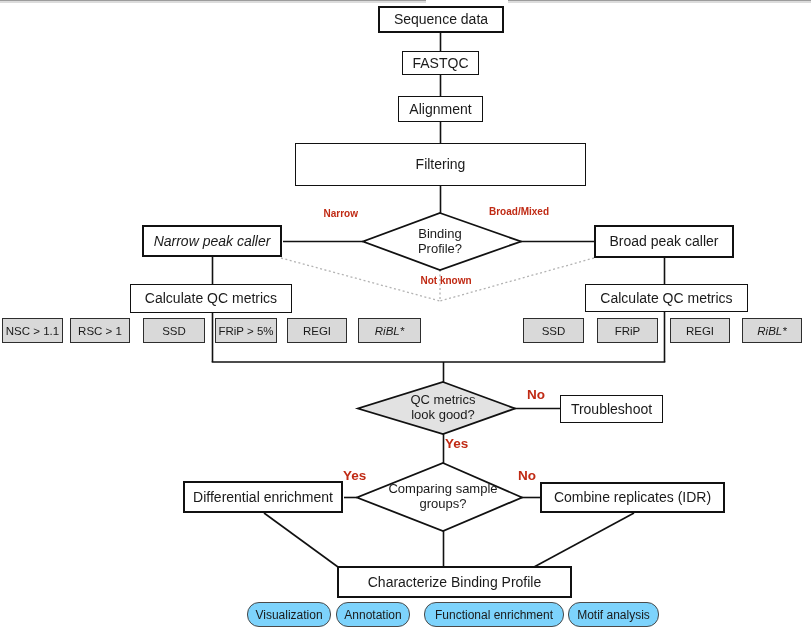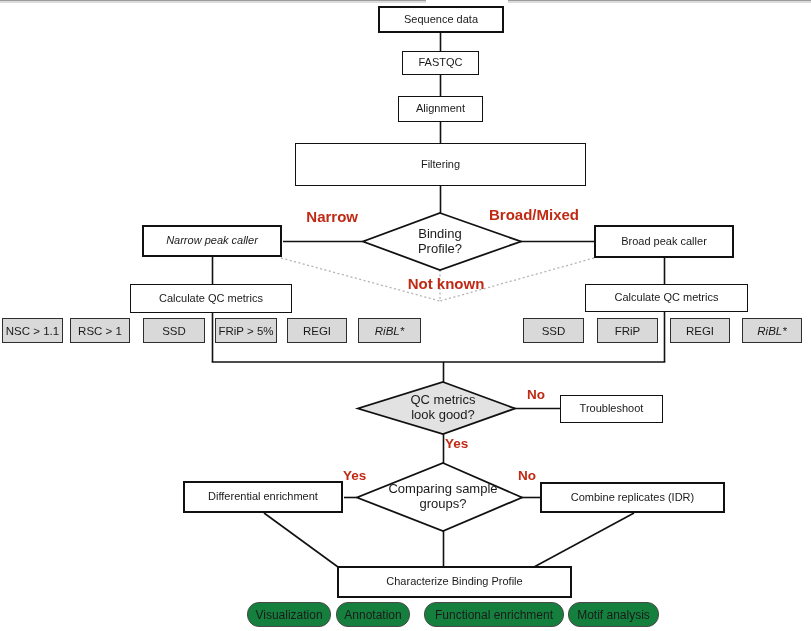--- a/index.html
+++ b/index.html
@@ -10,37 +10,37 @@
   html,body{margin:0;padding:0;background:#fff;}
   #canvas{
     position:relative;width:811px;height:631px;background:#ffffff;
     font-family:"Liberation Sans", sans-serif;color:#1a1a1a;overflow:hidden;
   }
   svg#wires{position:absolute;left:0;top:0;z-index:2;}
   .rule{position:absolute;height:1px;background:#9c9c9c;border-bottom:2px solid #dcdcdc;z-index:1;}
   .box{
     position:absolute;box-sizing:border-box;background:#fff;border:1.5px solid #111;
     display:flex;align-items:center;justify-content:center;text-align:center;
-    font-size:11px;line-height:1.2;z-index:3;
+    font-size:14px;line-height:1.2;z-index:3;
   }
   .box.bold-border{border-width:2px;}
   .box.heavy-border{border-width:2.5px;}
   .dlabel{
     position:absolute;display:flex;align-items:center;justify-content:center;text-align:center;
     font-size:13px;line-height:1.15;z-index:3;
   }
   .redlab{
-    position:absolute;font-size:15px;font-weight:bold;color:var(--accent);z-index:4;white-space:nowrap;
+    position:absolute;font-size:10px;font-weight:bold;color:var(--accent);z-index:4;white-space:nowrap;
   }
   .pill{
     position:absolute;box-sizing:border-box;height:25px;background:var(--pill-fill);
     border:1.5px solid #2e2e2e;border-radius:0;display:flex;align-items:center;justify-content:center;
     font-size:11.5px;z-index:3;white-space:nowrap;
   }
-  .pill.white{background:#15803d;border:1.3px solid #4a4a4a;border-radius:12px;font-size:12px;}
+  .pill.white{background:#7dd3fc;border:1.3px solid #4a4a4a;border-radius:12px;font-size:12px;}
   .italic{font-style:italic;}
   .two-line{flex-direction:row;}
 </style>
 </head>
 <body>
 
 <div id="canvas">
 
   <div class="rule" style="left:0;top:345;width:426px;"></div>
   <div class="rule" style="left:508px;top:345;width:303px;"></div>

